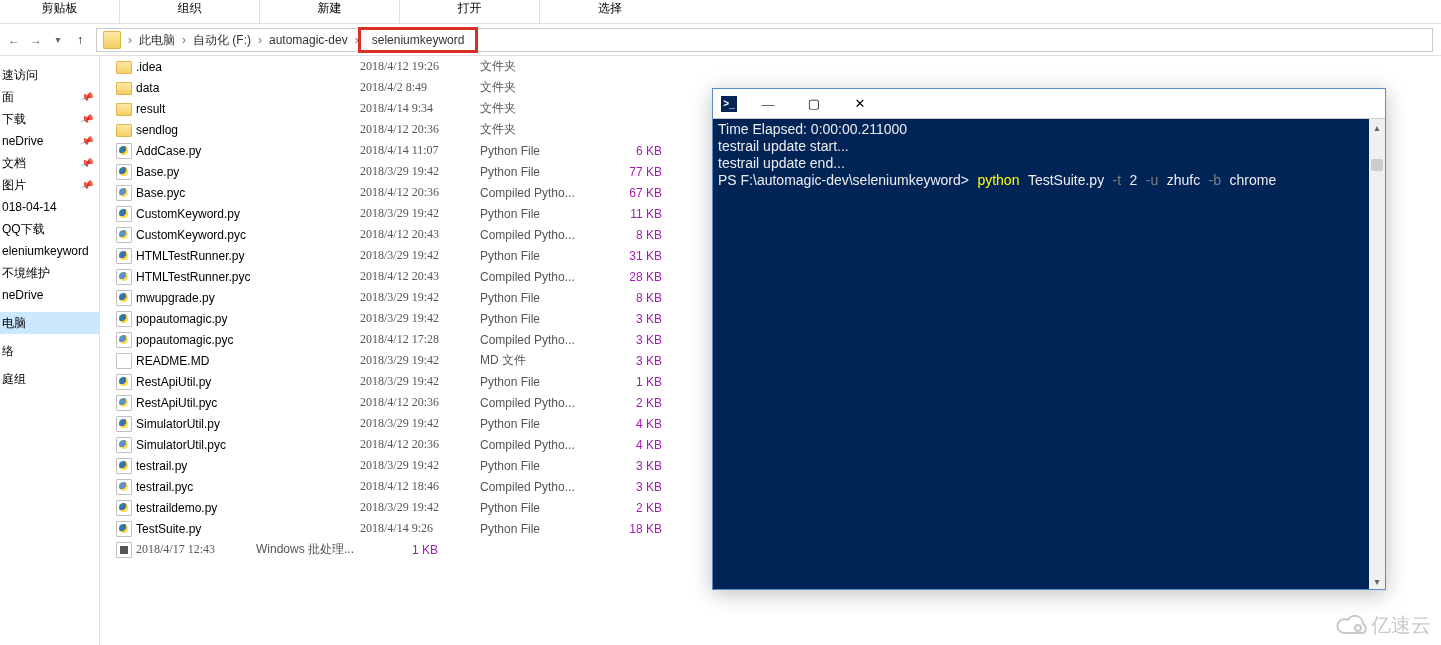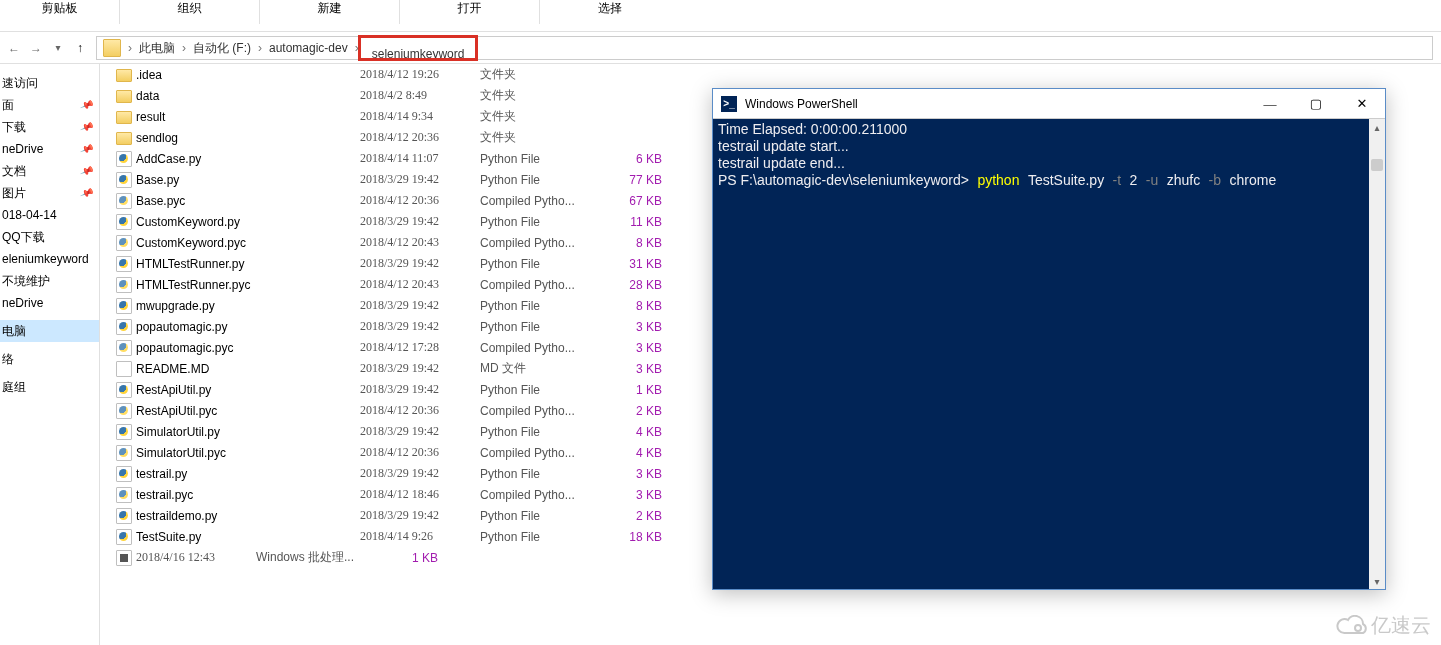--- a/index.html
+++ b/index.html
@@ -1,30 +1,30 @@
 <!DOCTYPE html>
 <html><head>
 <meta charset="utf-8">
 <style>
 * { margin: 0; padding: 0; box-sizing: border-box; font-family: "Microsoft YaHei", "Segoe UI", sans-serif; }
 body { width: 1441px; height: 645px; background: #fff; font-size: 12px; color: #000; overflow: hidden; position: relative; }
 
-.ribbon { height: 32px; border-bottom: 1px solid #e0e0e0; display: flex; }
+.ribbon { height: 24px; border-bottom: 1px solid #e0e0e0; display: flex; }
 .ribbon-section { flex:0 0 140px; text-align: center; height: 24px; line-height: 16px; font-size: 12px; border-right: 1px solid #e0e0e0; }
 .ribbon-section:first-child { flex:0 0 120px; }
 .ribbon-section:last-child { border-right: none; }
 
 .navbar { height: 32px; display: flex; align-items: center; padding: 0 4px; border-bottom: 1px solid #e0e0e0; gap: 2px; }
 .nav-btn { width: 20px; height: 20px; display: flex; align-items: center; justify-content: center; color: #666; cursor: pointer; }
 .up-btn { width: 20px; height: 20px; display:flex; align-items:center; justify-content:center; }
 .path-bar { flex: 1; height: 24px; border: 1px solid #ccc; display: flex; align-items: center; margin: 0 4px; }
 .folder-ico { width:18px; height:18px; margin:0 6px; display:inline-block; background:linear-gradient(#ffe9a6,#f3ce62); border:1px solid #e0b64c; border-radius:1px; }
 .crumb { padding: 0 6px; height: 22px; line-height:22px; color: #333; cursor: pointer; }
 .crumb-sep { color:#777; padding:0 1px;}
-.crumb.highlight { outline: 3px solid #d93025; outline-offset: -1px; padding:6px 12px; }
+.crumb.highlight { outline: 3px solid #d93025; outline-offset: -1px; padding:0 12px; }
 
 .main { display: flex; height: calc(100% - 56px); }
 .sidebar { width: 100px; border-right: 1px solid #e0e0e0; padding-top: 8px; }
 .side-item { display:flex; align-items:center; justify-content:space-between; height:22px; padding:0 6px 0 2px; cursor:pointer; font-size:12px; }
 .pin-ico { color:#999; font-size:10px; transform:rotate(20deg); }
 .side-item.selected { background:#cce8ff; }
 .side-text { white-space:nowrap; overflow:hidden; }
 
 .filelist { flex:1; position: relative; }
 .columns { height: 24px; border-bottom: 1px solid #f0f0f0; display:flex; align-items:center; font-size:12px; color:#444; }
@@ -359,32 +359,31 @@
           </div>
           <div class="cell name">TestSuite.py</div>
           <div class="cell date">2018/4/14 9:26</div>
           <div class="cell type">Python File</div>
           <div class="cell size">18 KB</div>
         </div>
         <div class="row">
           <div class="icon-cell">
             <span class="f-ico ico-bat"></span>
           </div>
-          <div class="cell date">2018/4/16 12:43</div>
+          <div class="cell date">2018/4/17 12:43</div>
           <div class="cell type">Windows 批处理...</div>
           <div class="cell size">1 KB</div>
         </div>
       </div>
   </div>
 </div>
 
 <div class="psh">
   <div class="psh-title">
     <span class="psh-ico">&gt;_</span>
-    <span class="psh-title-text">Windows PowerShell</span>
     <div class="psh-btn">—</div>
     <div class="psh-btn">▢</div>
     <div class="psh-btn close">✕</div>
   </div>
   <div class="psh-body"><span>Time Elapsed: 0:00:00.211000</span>
 <span>testrail update start...</span>
 <span>testrail update end...</span>
 <span>PS F:\automagic-dev\seleniumkeyword&gt;</span> <span class="yellow">python</span> <span>TestSuite.py</span> <span class="gray">-t</span> <span>2</span> <span class="gray">-u</span> <span>zhufc</span> <span class="gray">-b</span> <span>chrome</span></div>
   <div class="psh-scroll">
     <div class="psh-arrow up">▴</div>

